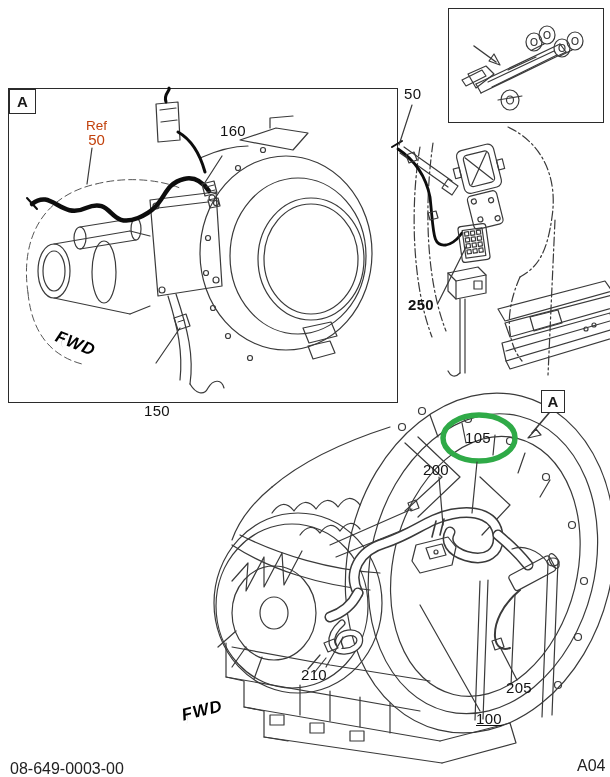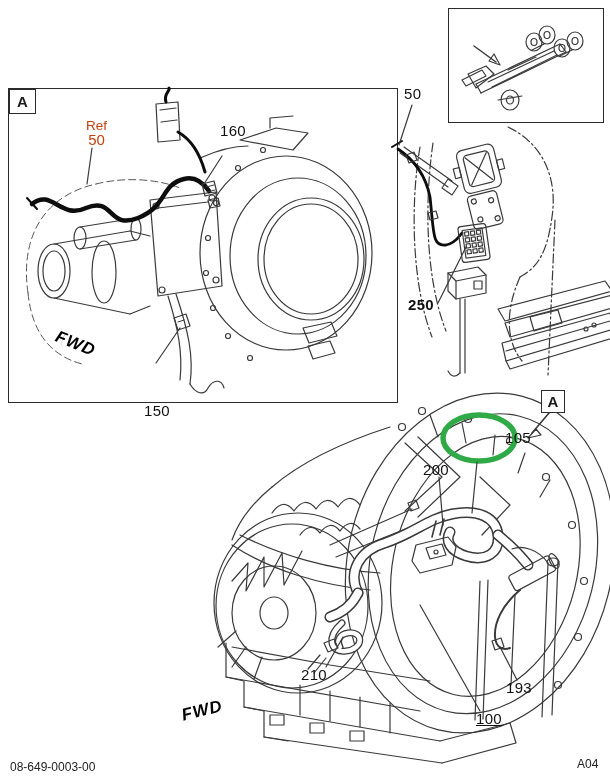--- a/index.html
+++ b/index.html
@@ -19,21 +19,21 @@
   .view-frame{position:absolute;border:1.6px solid #2b2b2b;background:#fff;}
   .callout{
     position:absolute;font-size:15px;color:#111;letter-spacing:0.3px;
     white-space:nowrap;
   }
   .ref-callout{position:absolute;font-size:13.5px;line-height:14px;color:#c2410c;text-align:center;}
   .fwd-mark{
     position:absolute;font-weight:bold;font-style:italic;font-size:17px;
     letter-spacing:1px;color:#000;display:flex;align-items:center;gap:1px;
   }
-  .footer-text{position:absolute;font-size:12px;color:#222;}
+  .footer-text{position:absolute;font-size:16px;color:#222;}
   .hl{stroke:#2faa47 !important;stroke-width:5.5 !important;}
   .blk{stroke:#0d0d0d !important;}
   .dashed{stroke-dasharray:7 4;stroke:#555 !important;stroke-width:1 !important;}
   .dashdot{stroke-dasharray:9 3 2 3;}
   .thin{stroke-width:1 !important;}
 </style>
 </head>
 <body>
 
 <div class="page">
@@ -336,25 +336,25 @@
     <line x1="259" y1="92" x2="263" y2="140"></line>
     <line x1="146" y1="282" x2="163" y2="252"></line>
     <line x1="300" y1="326" x2="240" y2="220"></line>
     <line x1="337" y1="295" x2="320" y2="262"></line>
   </svg>
 
   <div class="frame-box" style="left:541px;top:390px;width:22px;height:21px;">
     <span>A</span>
   </div>
 
-  <div class="callout" style="left:465px;top:429px;padding-left:40px;">105</div>
+  <div class="callout" style="left:465px;top:429px;">105</div>
   <div class="callout" style="left:423px;top:461px;">200</div>
   <div class="callout" style="left:301px;top:666px;">210</div>
   <div class="callout" style="left:476px;top:710px;text-decoration:underline;">100</div>
-  <div class="callout" style="left:506px;top:679px;">193</div>
+  <div class="callout" style="left:506px;top:679px;">205</div>
 
   <div class="fwd-mark" style="left:182px;top:706px;transform:rotate(-14deg);transform-origin:left center;">
     <span>FWD</span>
     <svg width="13" height="20" viewBox="0 0 13 20">
       <path d="M2,1 A11,12 0 0 1 2,19 A14,13 0 0 0 2,1 Z" fill="#000"></path>
     </svg>
   </div>
 
   <div class="footer-text" style="left:10px;top:760px;">08-649-0003-00</div>
   <div class="footer-text" style="left:577px;top:757px;">A04</div>

